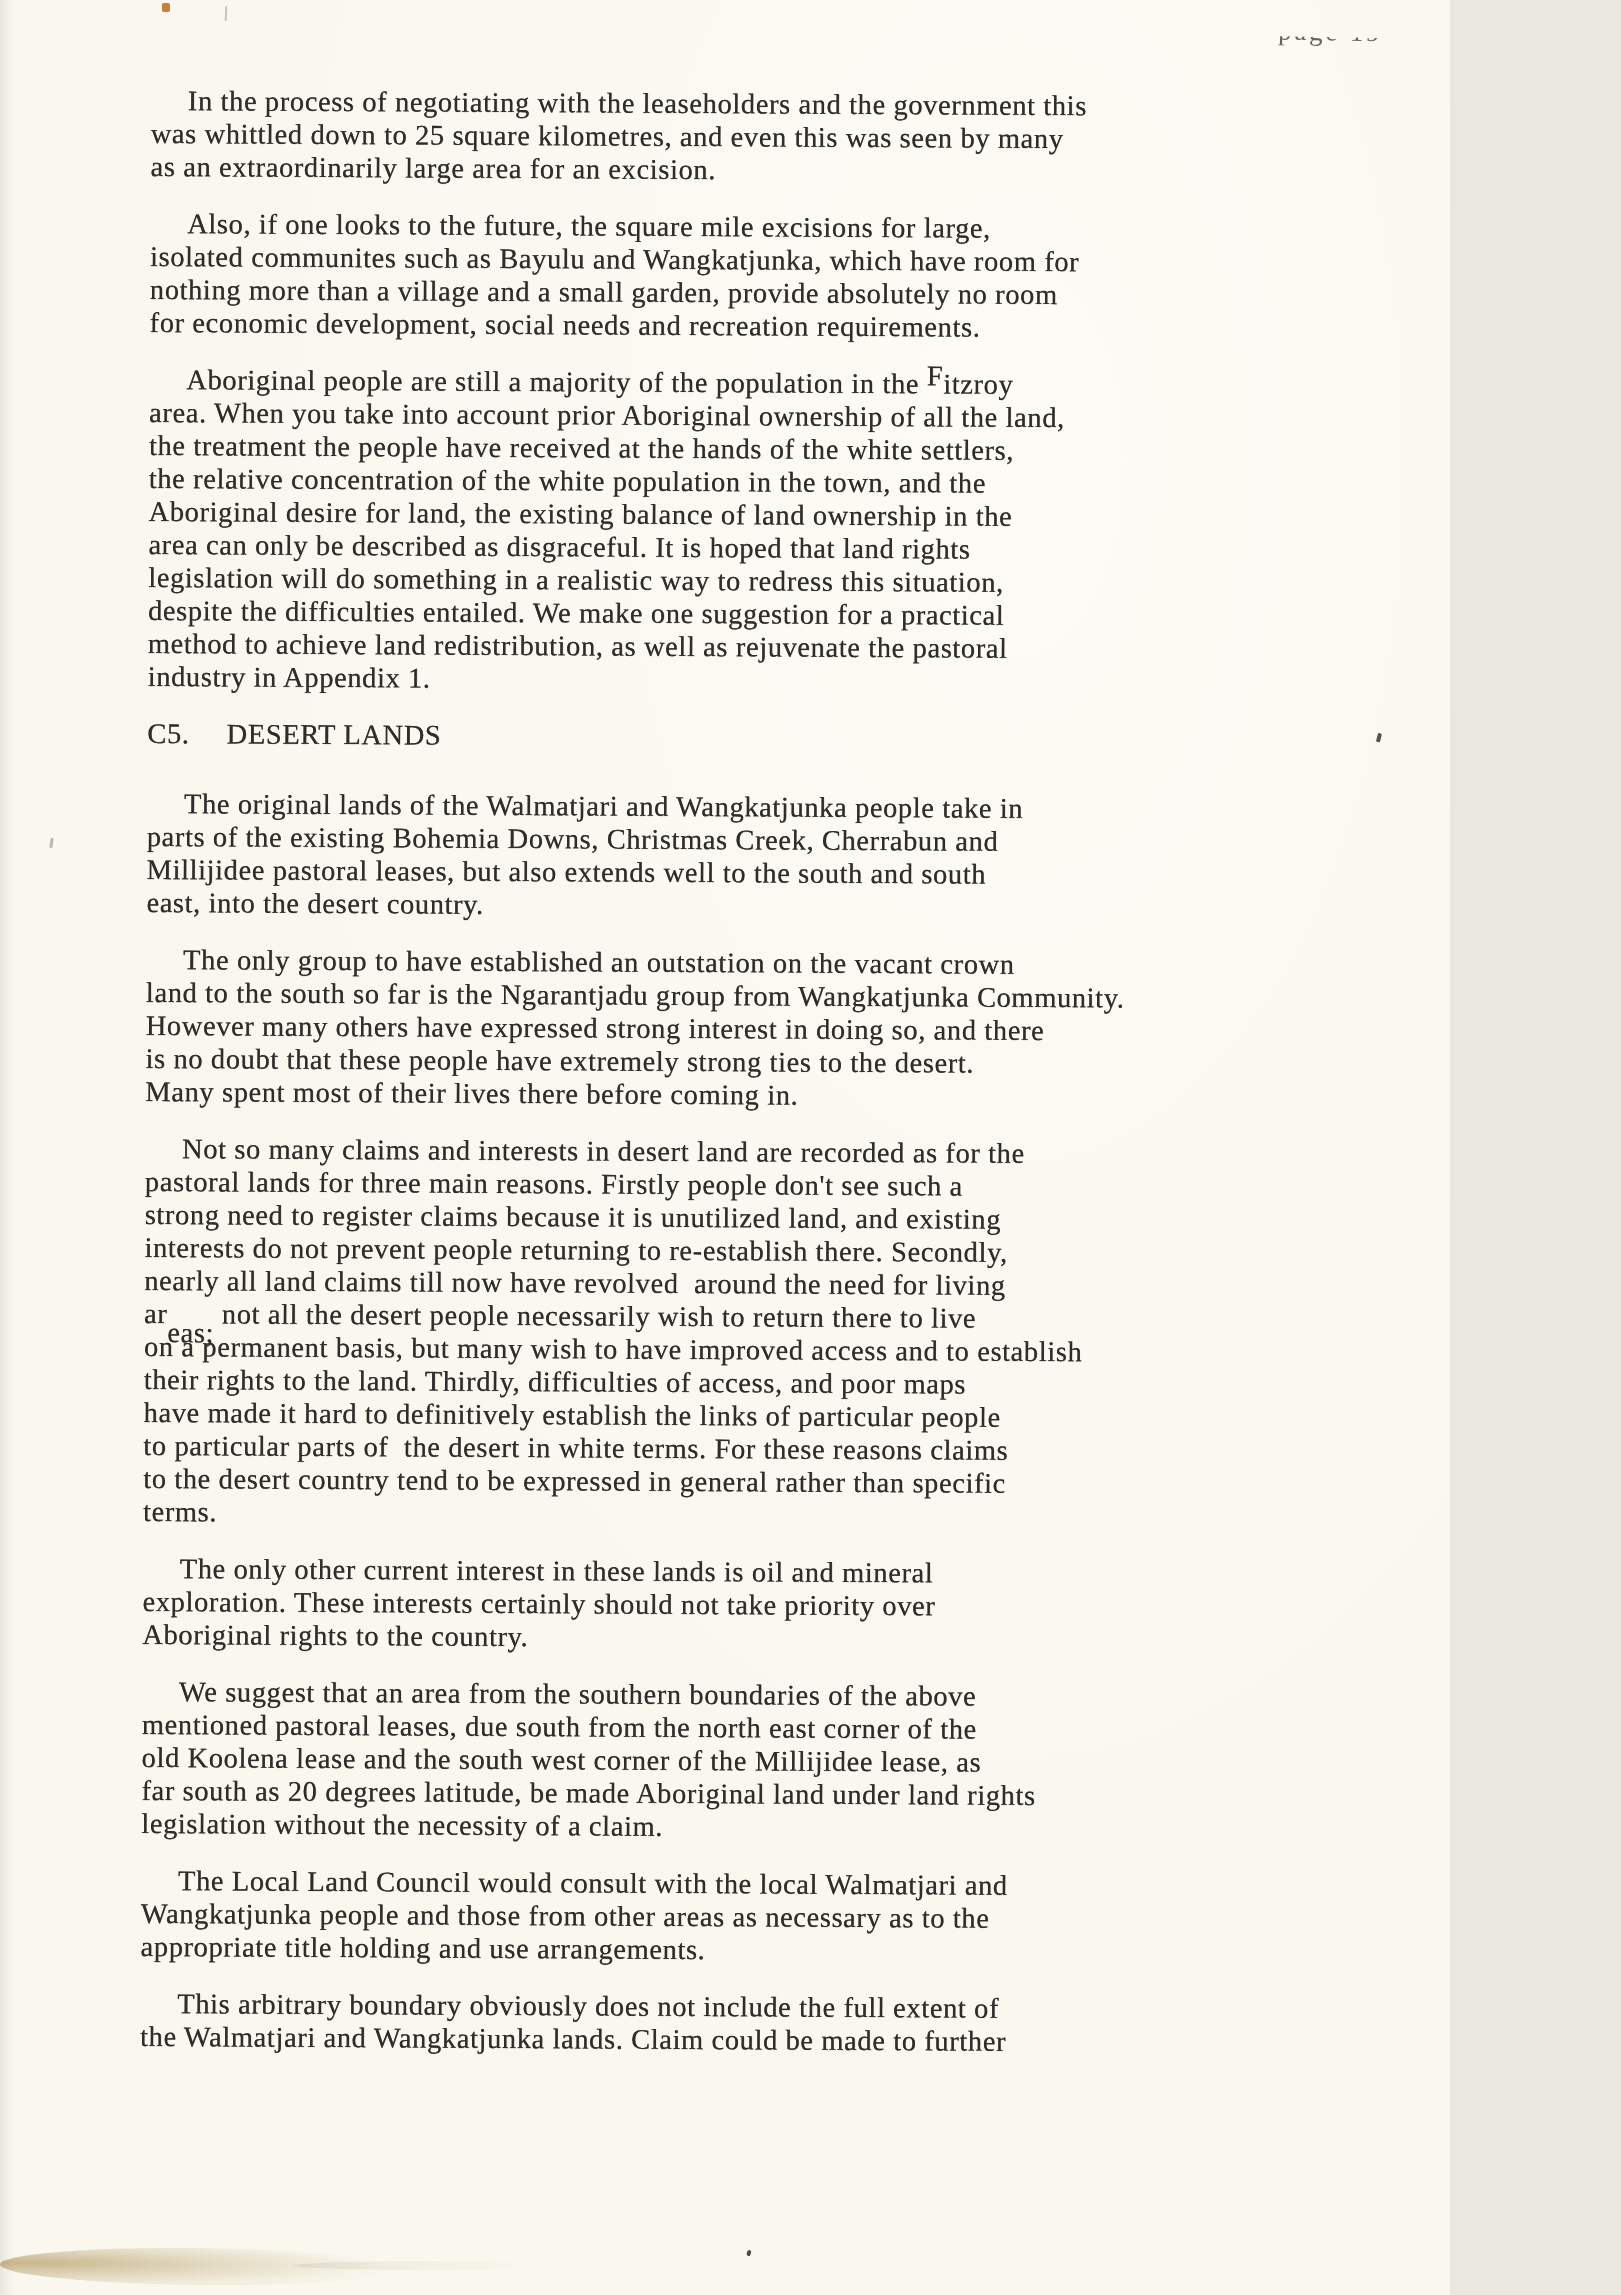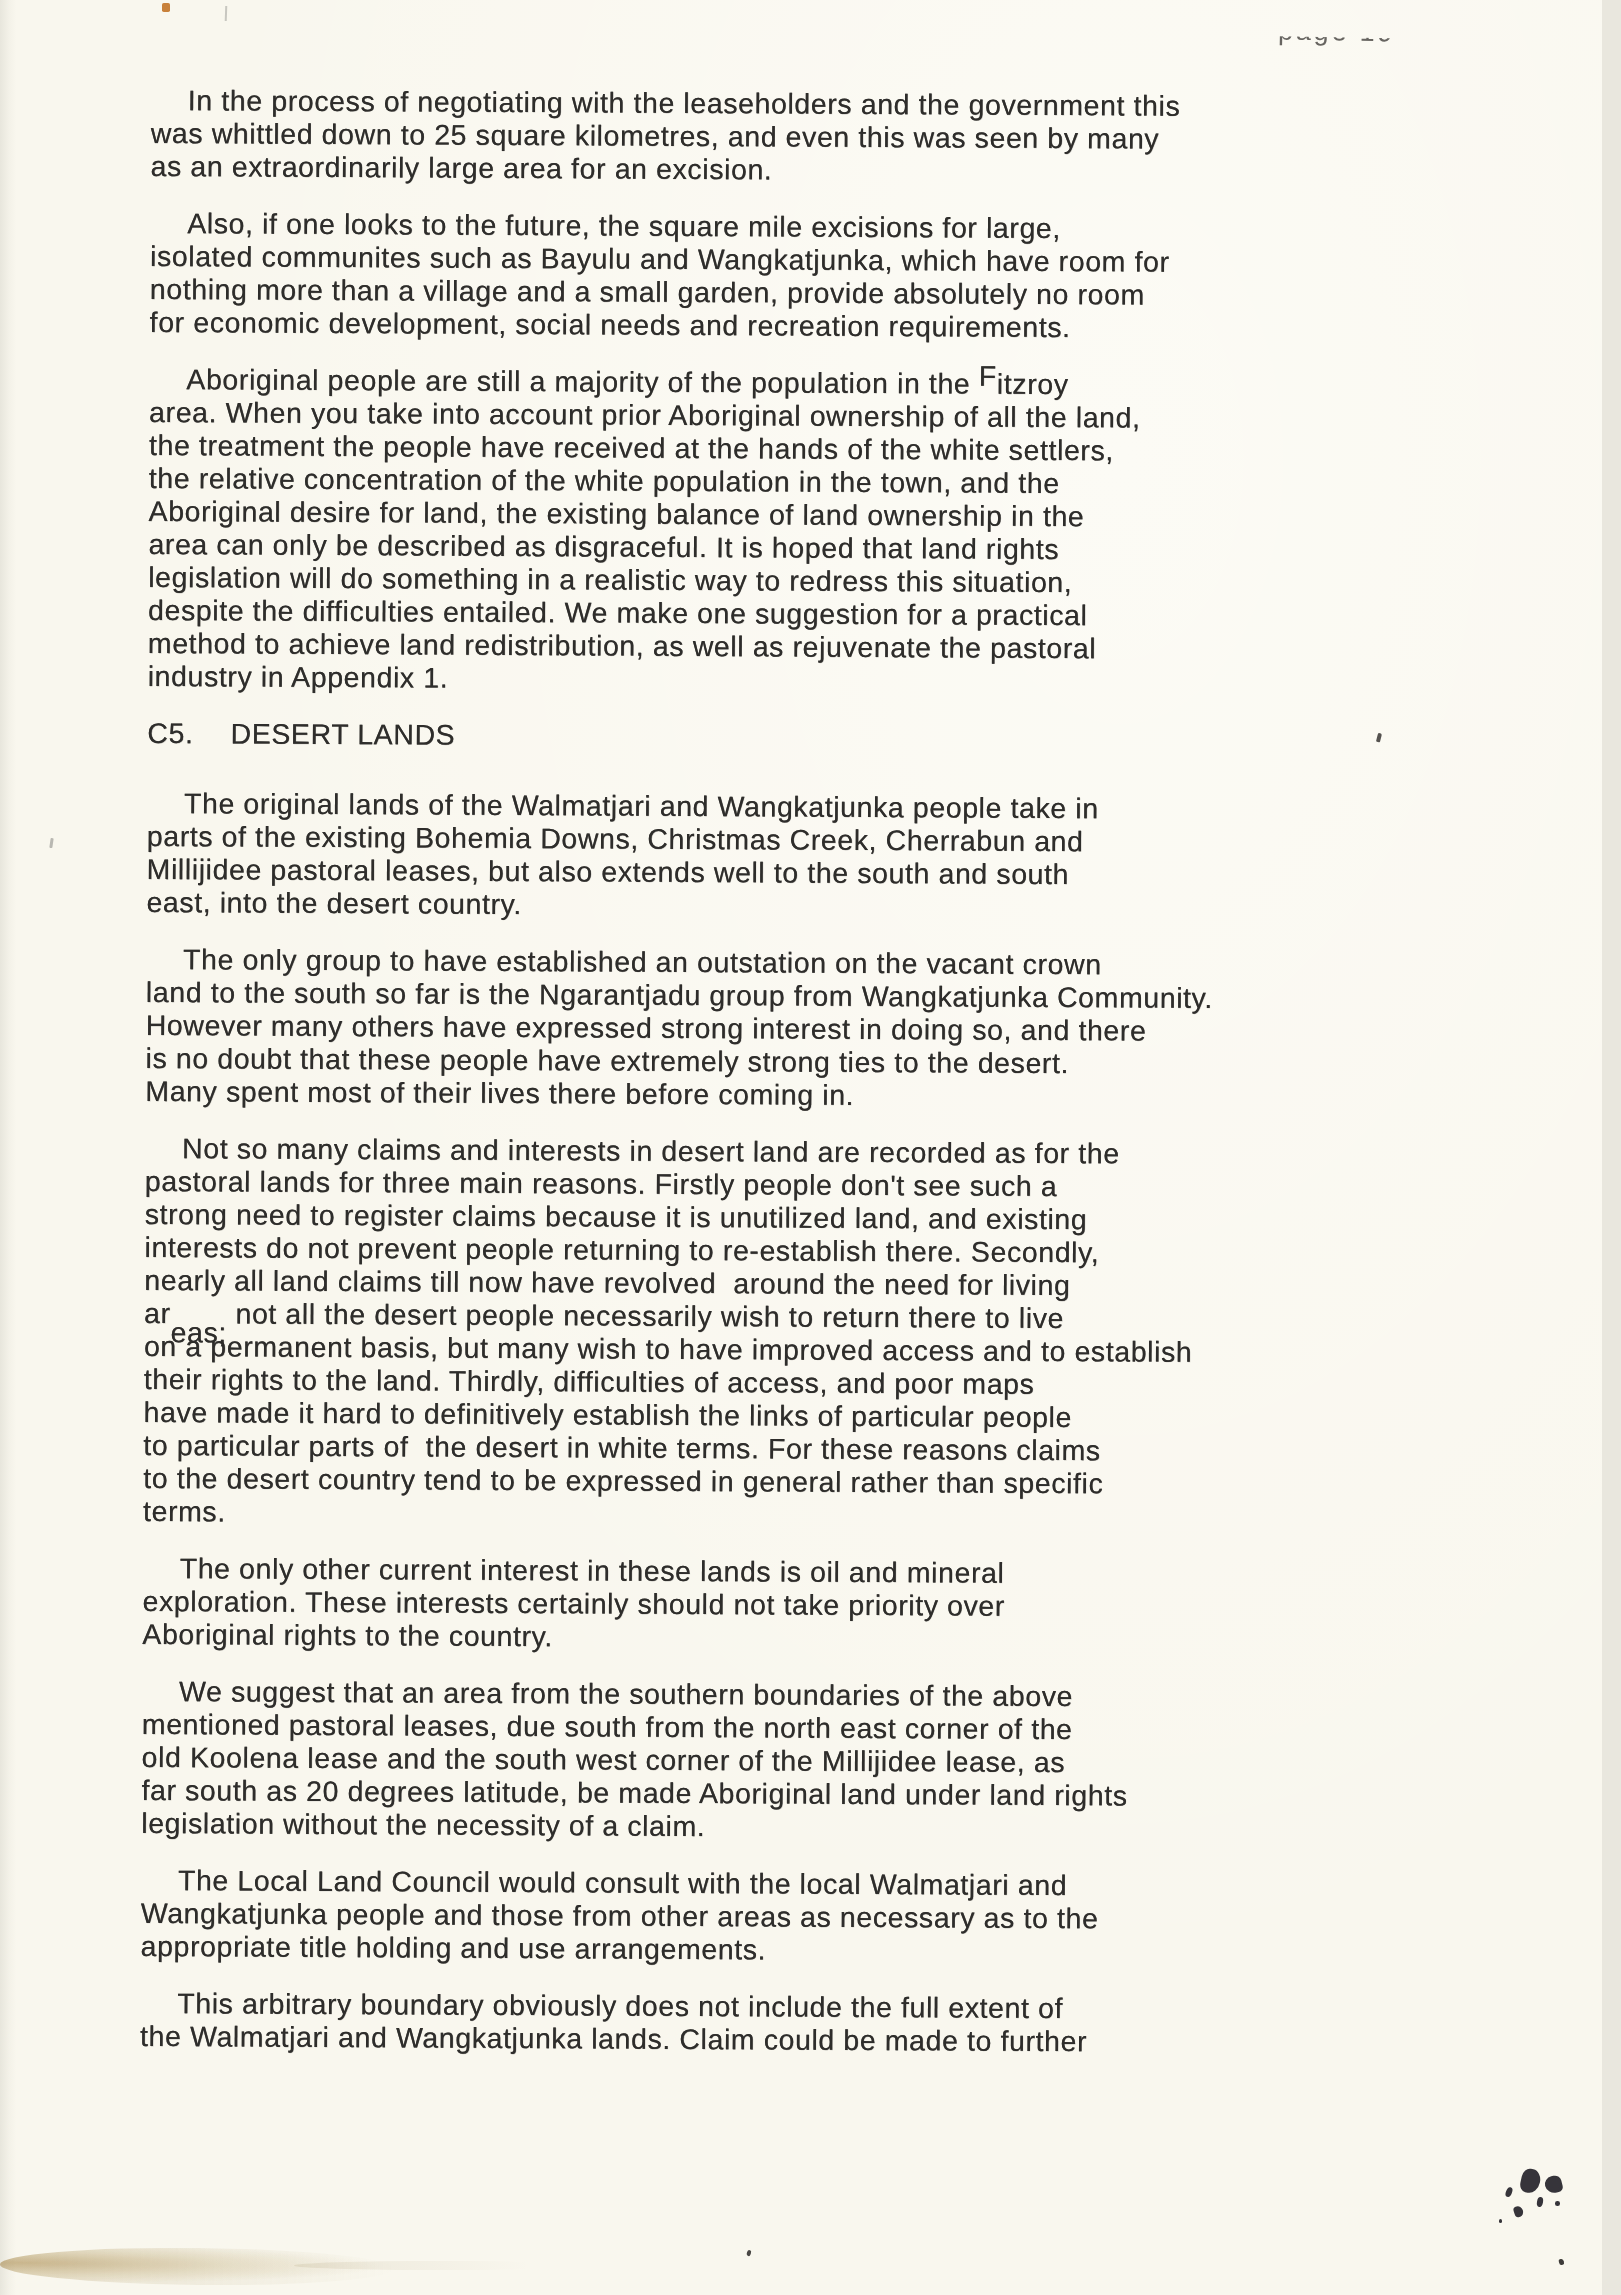--- a/index.html
+++ b/index.html
@@ -1,25 +1,26 @@
 <!DOCTYPE html>
 <html style="font-size:14.7px"><head>
 <meta charset="utf-8">
 <style>
   html,body{margin:0;padding:0;background:#e9e7de;}
   .page{
     position:relative;
-    width:1602px;height:2296px;
+    width:1422px;height:2296px;
     background:
       radial-gradient(ellipse at 70% 20%, rgba(255,255,252,.5), transparent 60%),
       linear-gradient(90deg, rgba(140,140,128,.16) 0px, rgba(140,140,128,.05) 9.2px, transparent 16.5px),
       #f9f7ee;
     overflow:hidden;
-    font-family:Liberation Sans, sans-serif;
+    font-family:Liberation Serif, serif;
     color:#2e2d2b;
+    padding-left:28px;
   }
   .content{
     position:absolute;left:151px;top:84px;width:1419px;
     font-size:28.5px;line-height:33px;letter-spacing:0.6px;
     transform:rotate(0.32deg);transform-origin:0 0;
     text-shadow:0 0 0.6px rgba(35,33,30,.6), 0.4px 0.4px 0 rgba(35,33,30,.25);
   }
   .para{white-space:pre;margin:0 0 24px 0;text-indent:37px;}
   .heading{white-space:pre;margin:0 0 37px 0;text-indent:0;}
   .hnum{margin-right:37px;margin-top:33px;}

